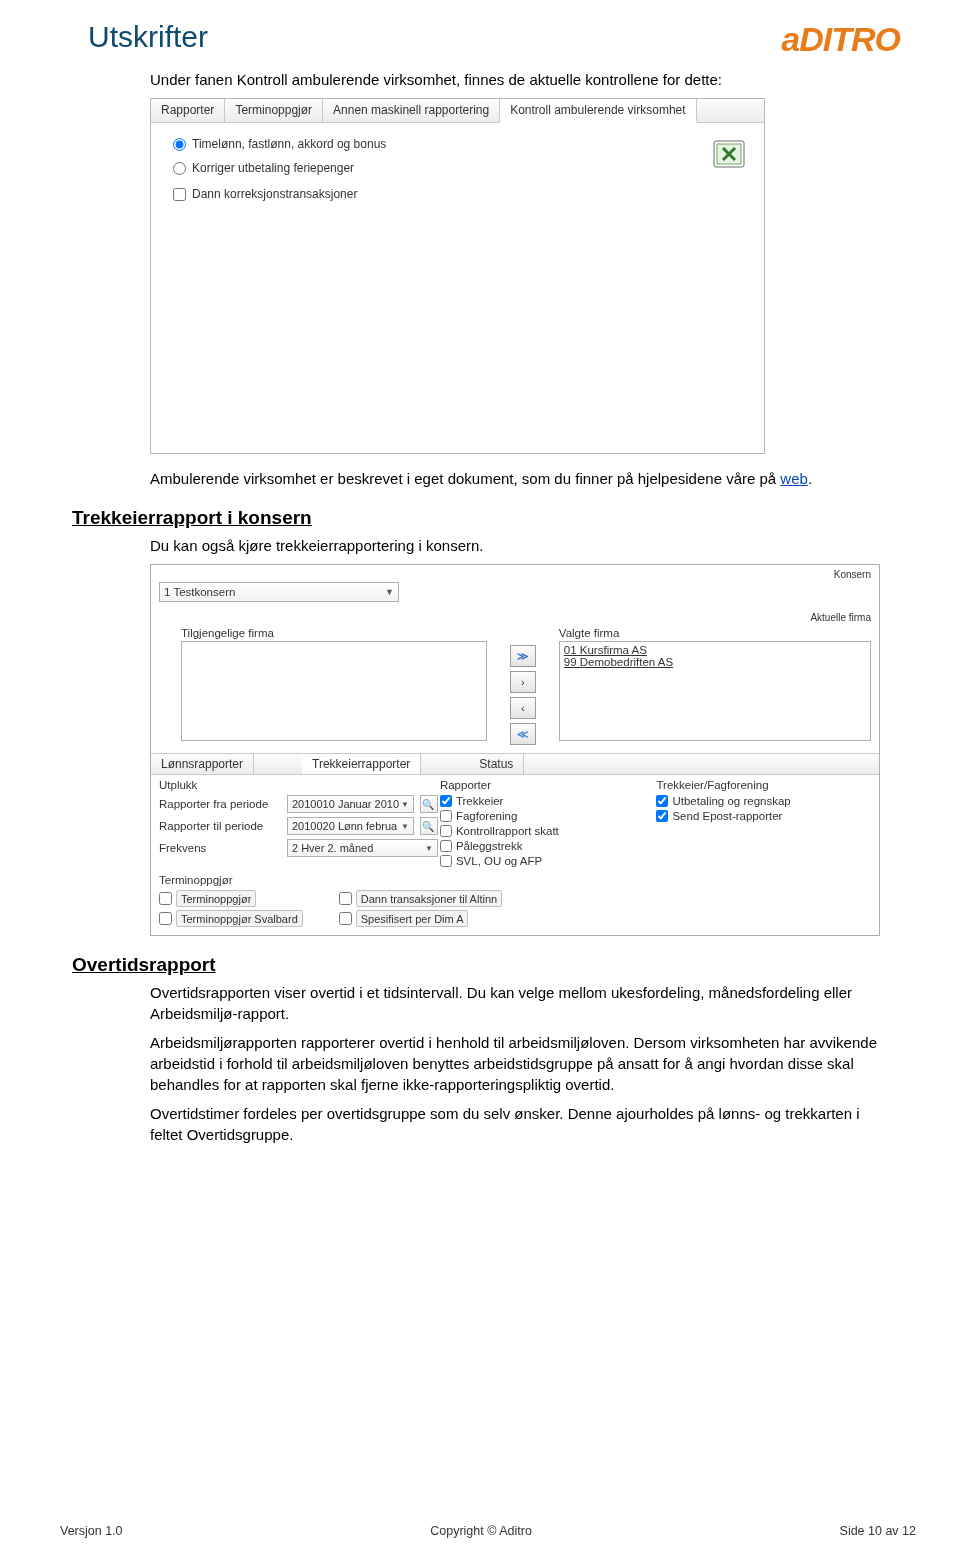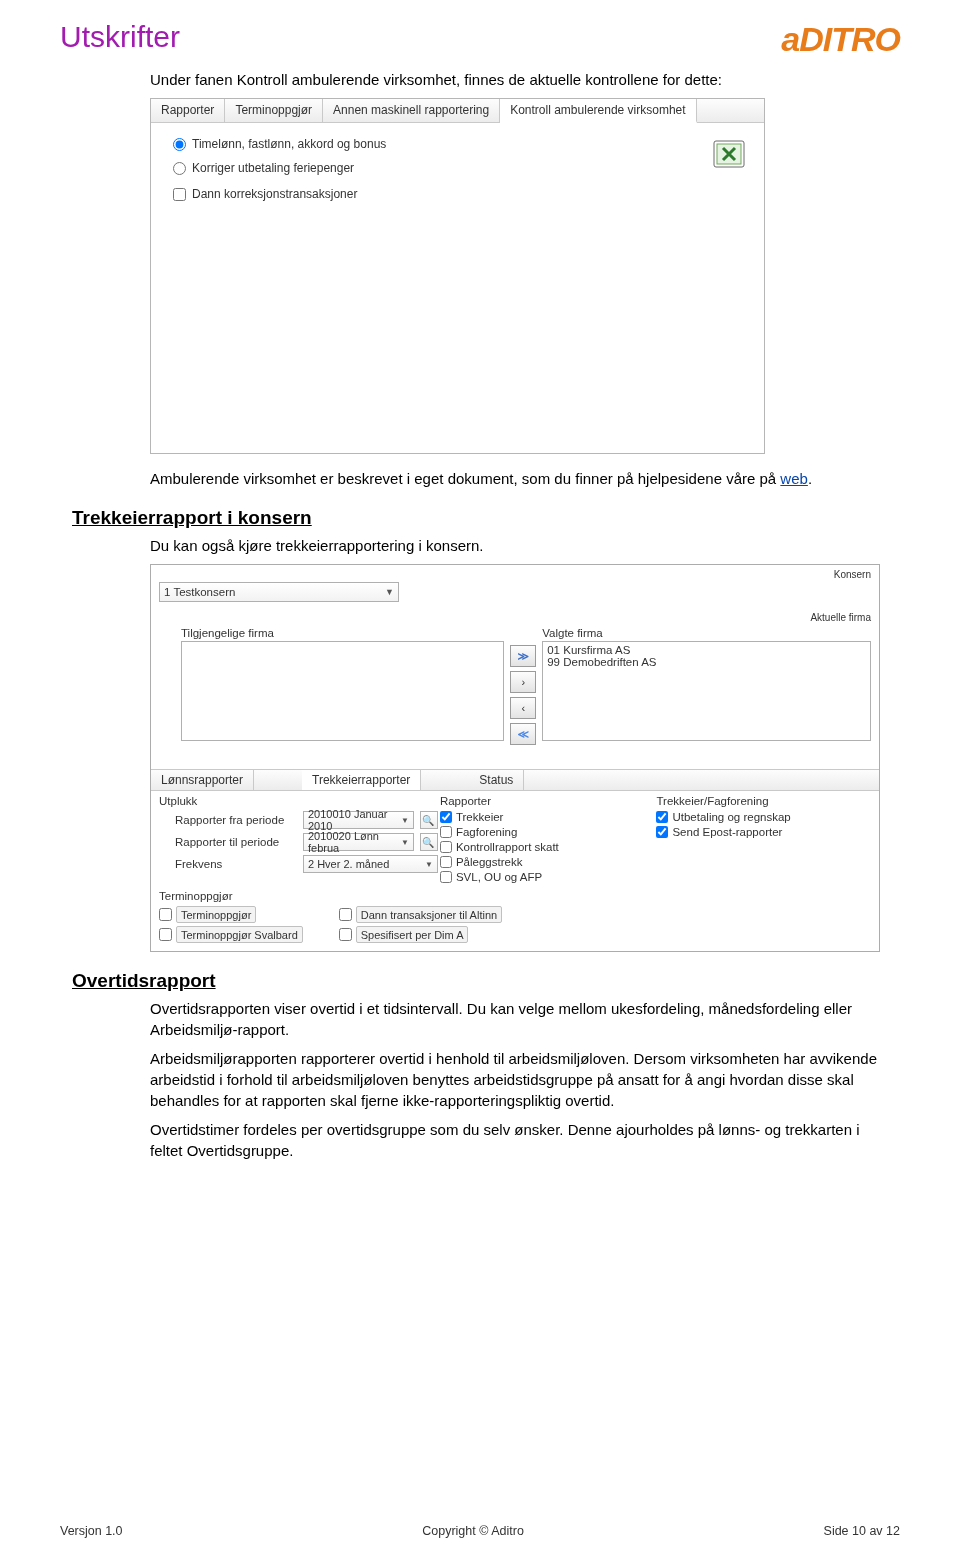--- a/index.html
+++ b/index.html
@@ -6,28 +6,28 @@
   body {
     width: 960px;
     height: 1556px;
     background: #fff;
     font-family: Verdana, Arial, sans-serif;
     color: #000;
     position: relative;
     padding: 20px 60px 40px 60px;
   }
   .header-row { display: flex; justify-content: space-between; align-items: flex-start; margin-bottom: 10px; }
-  .title { font-family: Verdana, sans-serif; font-size: 30px; font-weight: normal; color: #a21caf; }
+  .title { font-family: Verdana, sans-serif; font-size: 30px; font-weight: normal; color: #0c4a6e; margin-left: 28px; }
   .brand { font-family: Arial, sans-serif; font-size: 34px; color: #e87b1a; font-weight: bold; font-style: italic; letter-spacing: -1px; }
   .body-indent { margin-left: 90px; margin-right: 20px; }
   .para { font-size: 15px; line-height: 1.4; margin-bottom: 8px; }
   .weblink { color: #0645ad; text-decoration: underline; }
   .section-h2 { font-family: Verdana, sans-serif; font-size: 19px; font-weight: bold; color: #000; margin: 18px 0 6px 0; }
   .section-h2.left { margin-left: 12px; text-decoration: underline; }
-  .footer { position: absolute; bottom: 18px; left: 60px; right: 60px; display: flex; justify-content: space-between; font-size: 12.5px; color: #333; }
+  .footer { position: absolute; bottom: 18px; left: 60px; right: 44px; display: flex; justify-content: space-between; font-size: 12.5px; color: #333; }
 
   
   .shot1 {
     margin-left: 90px; width: 615px; border: 1px solid #b6b6b6;
     background: #fff; font-family: "Segoe UI", Tahoma, sans-serif;
     font-size: 12px; margin-bottom: 14px;
   }
   .tabs1 { display: flex; background: linear-gradient(#fdfdfd,#ececec); border-bottom: 1px solid #c9c9c9; }
   .tab1 { padding: 4px 10px; border-right: 1px solid #c9c9c9; font-size: 12px; color: #333; cursor: pointer; }
   .tab1.active { background: #fff; border-bottom: 2px solid #fff; margin-bottom: -1px; }
@@ -41,36 +41,36 @@
 
   
   .shot2 {
     margin-left: 90px; width: 730px; border: 1px solid #acacac;
     background: #fff; font-family: "Segoe UI", Tahoma, sans-serif;
     font-size: 11.5px; color: #333; margin-top:6px; margin-bottom: 18px;
   }
   .group-title { font-size: 10px; color: #333; padding: 4px 8px 2px 8px; text-align: right; }
   .combo { margin: 0 8px 6px 8px; width: 240px; height: 20px; border: 1px solid #b0b0b0; background: linear-gradient(#fff,#f2f2f2); display:flex; align-items:center; justify-content:space-between; padding: 0 4px; font-size: 11.5px; }
   .combo .arrow { font-size: 9px; color: #555; }
-  .firma-block { display: flex; margin: 2px 8px 24px 8px; gap: 0; align-items: stretch; }
+  .firma-block { display: flex; margin: 2px 8px 8px 8px; gap: 17px; align-items: stretch; }
   .firma-col { flex: 1; }
   .firma-col-label { font-size: 11.5px; color: #333; margin-bottom: 2px; }
   .listbox { border: 1px solid #b0b0b0; height: 100px; background: #fff; font-size: 11.5px; padding: 2px 4px; overflow: hidden; }
-  .listbox div { white-space: nowrap; }
+  .listbox div { white-space: nowrap; text-decoration: underline; }
   .mid-btns { width: 38px; display:flex; flex-direction:column; align-items:center; justify-content:flex-start; gap:4px; padding-top: 18px;}
   .sq-btn { width: 26px; height: 22px; border: 1px solid #9b9b9b; background: linear-gradient(#fdfdfd,#e3e3e3); display:flex; align-items:center; justify-content:center; font-size:11px; cursor:pointer; }
   .sq-btn.dblL { color:#3a6fc9; font-weight:bold; }
   .sq-btn.dblB { color:#4c87e6; font-weight:bold;}
   .tabs2 { display: flex; background: linear-gradient(#fdfdfd,#ececec); border-top: 1px solid #c9c9c9; border-bottom: 1px solid #c9c9c9; margin-top:4px;gap:48px;}
   .tab2 { padding: 3px 10px; border-right: 1px solid #c9c9c9; font-size: 12px; cursor:pointer;}
   .tab2.active { background: #fff; }
   .param-area { display:flex; padding: 2px 8px 4px 8px; gap: 2px; }
   .param-col { flex:1; }
   .param-title { font-size: 11.5px; color: #333; margin: 2px 0 4px 0; }
-  .prow { display:flex; align-items:center; gap:6px; margin-bottom:4px; font-size: 11.5px; margin-left: 16px;}
+  .prow { display:flex; align-items:center; gap:6px; margin-bottom:4px; font-size: 11.5px;}
   .prow .plabel { width: 122px; }
   .pcombo { flex:1; max-width:160px; height:18px; border:1px solid #b0b0b0; background:linear-gradient(#fff,#f2f2f2); display:flex; align-items:center; justify-content:space-between; padding:0 4px; font-size:11px;}
   .pcombo .arrow { font-size:8px; color:#555;}
   .mag { width:18px; height:18px; border:1px solid #b0b0b0; background:linear-gradient(#fff,#eee); display:flex; align-items:center; justify-content:center; font-size:10px; cursor:pointer; }
   .chk-list .cr { display:flex; align-items:center; gap:4px; margin-bottom:3px; font-size:11.5px;}
   .chk-list input[type=checkbox] { width:12px; height:12px;}
   .term-area { padding: 0 8px 8px 8px; }
   .term-title { font-size: 11.5px; color:#333; margin: 0 0 4px 0; }
   .term-grid { display:flex; gap: 36px; }
   .term-grid .col { display:flex; flex-direction:column; gap:3px;}

